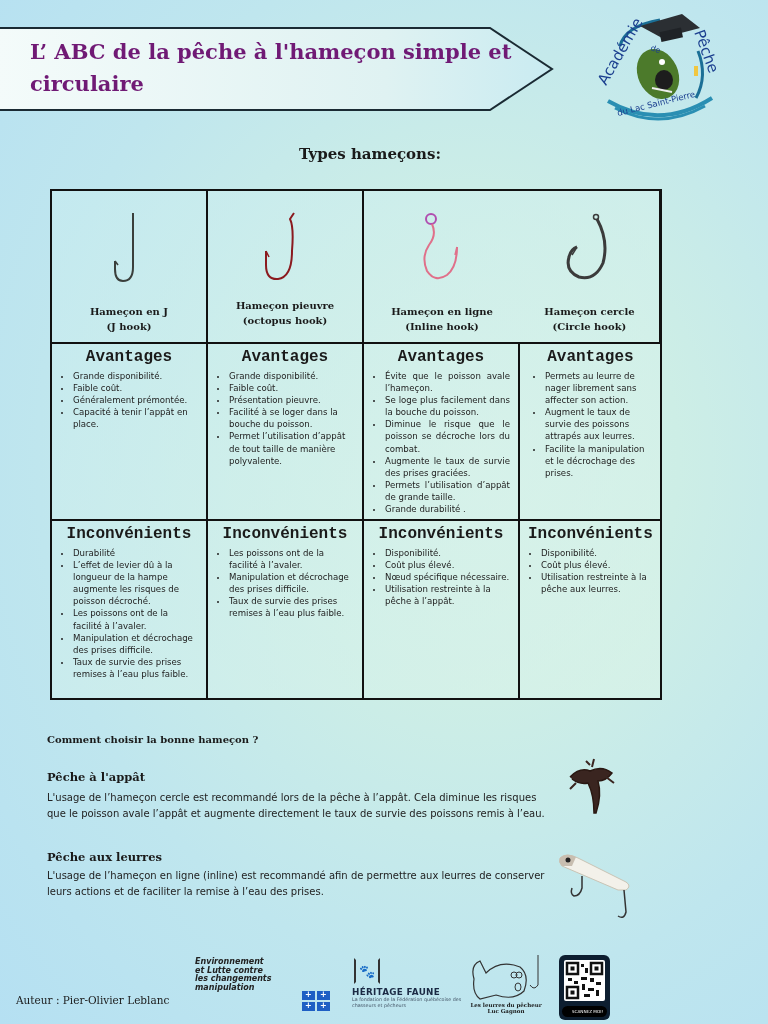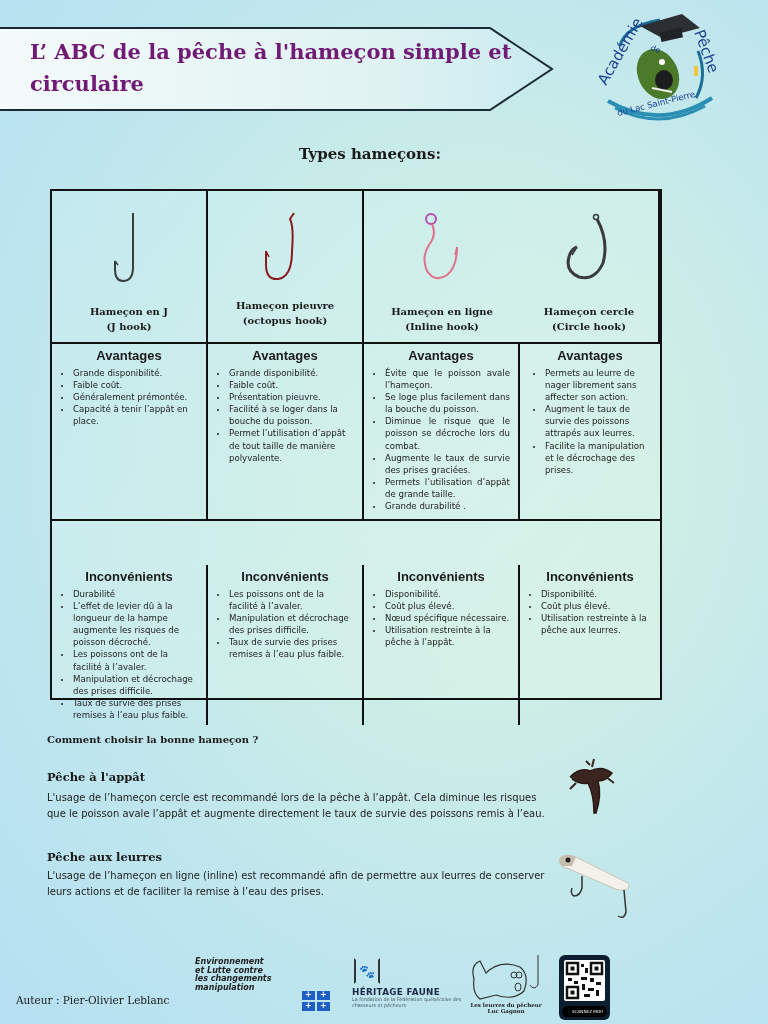--- a/index.html
+++ b/index.html
@@ -24,27 +24,27 @@
   }
   
   .grid {
     position:absolute; left:50px; top:189px; width:612px; height:511px;
     border:2.5px solid #111; box-sizing:border-box;
     display:grid; grid-template-columns: 156px 156px 156px 1fr; grid-template-rows: 153px 177px 1fr;
     background: linear-gradient(135deg, rgba(200,236,240,0.6), rgba(220,244,232,0.6));
   }
   .cell { border-right:2px solid #111; border-bottom:2px solid #111; box-sizing:border-box; position:relative; padding:4px 8px; }
   .cell.lastcol { border-right:none; }
-  .cell.lastrow { border-bottom:none;margin-top:44px; }
+  .cell.lastrow { border-bottom:none; }
   .hook-svg { position:absolute; left:50%; transform:translateX(-50%); top:16px; }
   .hook-name {
     position:absolute; left:0; right:0; bottom:8px; text-align:center;
     font-family:"DejaVu Serif", serif; font-weight:bold; font-size:10px; line-height:15px;
   }
-  .cell-title { text-align:center; font-family:Liberation Sans, sans-serif; font-weight:bold; font-size:13px; margin:0 0 4px 0; }
+  .cell-title { text-align:center; font-family:Liberation Mono, monospace; font-weight:bold; font-size:16px; margin:0 0 4px 0; }
   ul { margin:0; padding-left:12px; font-size:8.6px; line-height:12.1px; color:#222; }
   li { margin:0; padding-left:1px; }
   li::marker { font-size:8px; }
   
   .how-title { position:absolute; left:47px; top:734px; font-family:"DejaVu Serif", serif; font-weight:bold; font-size:10px; }
   .sub-title { position:absolute; left:47px; font-family:"DejaVu Serif", serif; font-weight:bold; font-size:11.5px; }
   .para { position:absolute; left:47px; width:500px; font-size:10px; line-height:15.5px; color:#222; }
   .lure-img { position:absolute; }
   
   .author { position:absolute; left:16px; top:994px; font-family:"DejaVu Serif", serif; font-size:10.5px; }

